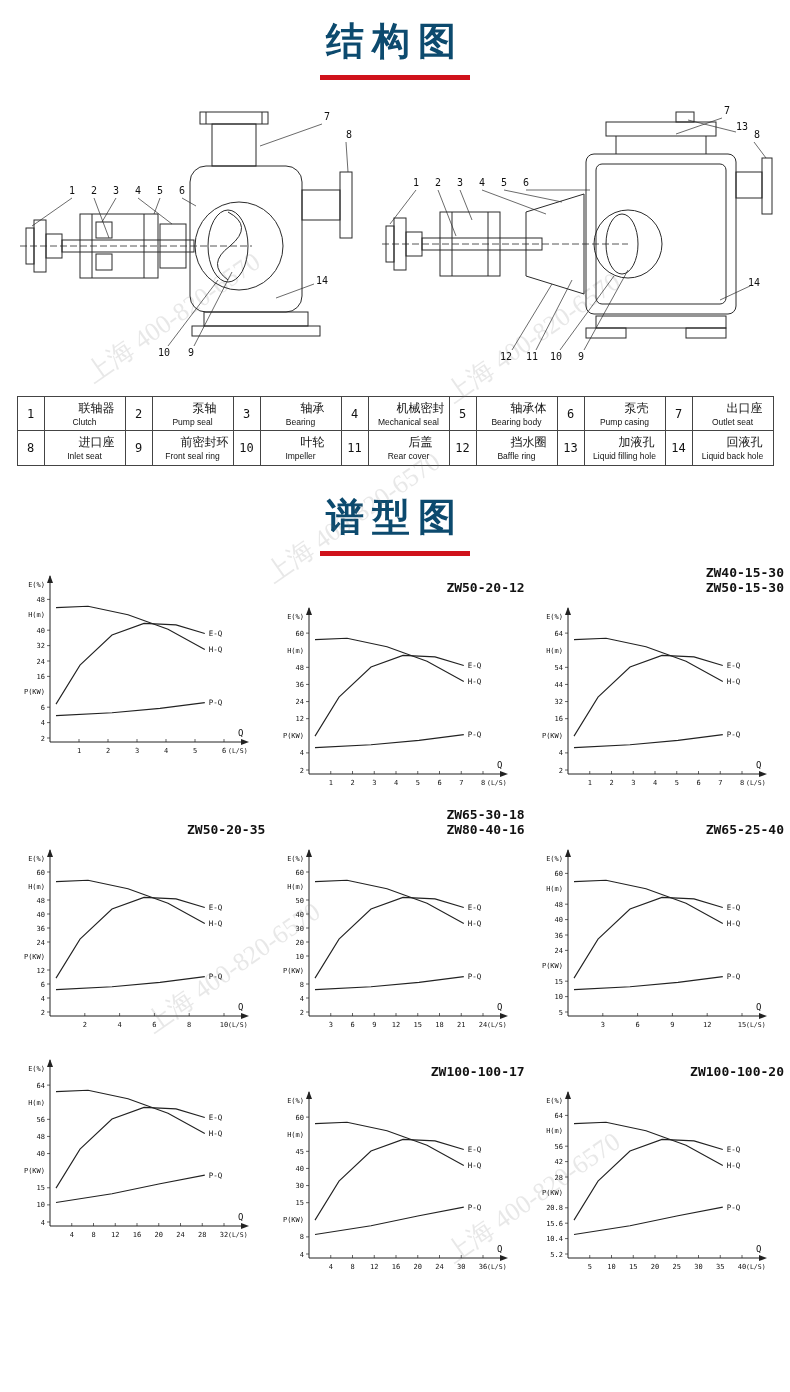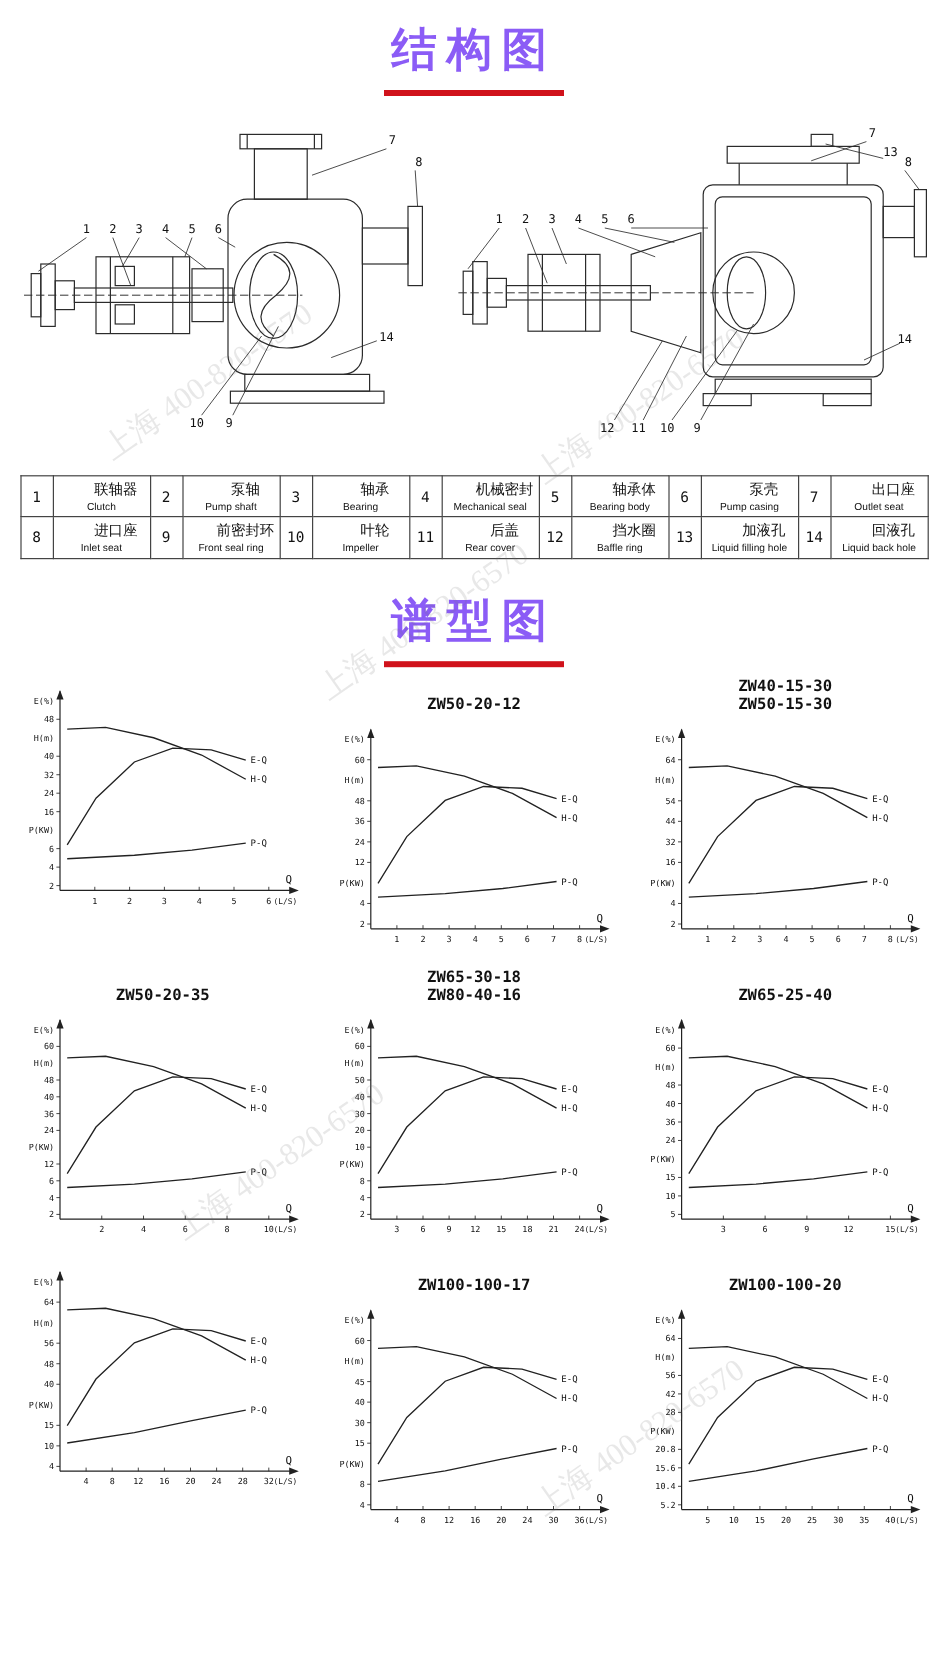--- a/index.html
+++ b/index.html
@@ -1,39 +1,39 @@
 <!DOCTYPE html>
 <html><head>
 <meta charset="utf-8">
 <style>
   html,body{margin:0;padding:0;}
   body{width:790px;height:1392px;background:#ffffff;color:#111;
        font-family:"Liberation Sans",sans-serif;position:relative;overflow:hidden;}
   .sec-title{text-align:center;padding-top:16px;}
   .sec-title h1{margin:0;font-size:38px;font-weight:bold;letter-spacing:8px;
-                font-family:"Liberation Serif",serif;color:#8b5cf6;}
+                font-family:"Liberation Serif",serif;color:#0c4a6e;}
   .redbar{width:150px;height:5px;background:#d0121b;margin:8px auto 0;}
   .drawings{display:flex;justify-content:center;gap:2px;margin-top:14px;position:relative;}
   svg.pump{display:block;}
   svg.pump rect,svg.pump line,svg.pump path,svg.pump circle,svg.pump ellipse,svg.pump polygon{
       fill:none;stroke:#2b2b2b;stroke-width:1;}
   svg.pump line.cl{stroke-dasharray:7 3;stroke-width:0.8;}
   svg.pump line.ld{stroke-width:0.7;}
   svg.pump text{font-family:"DejaVu Sans Mono",monospace;font-size:10px;fill:#111;stroke:none;}
   table.parts{border-collapse:collapse;margin:12px auto 0;width:744px;table-layout:fixed;}
   table.parts td{border:1px solid #444;text-align:center;vertical-align:middle;padding:3px 1px;}
   table.parts td.no{width:24px;font-size:12px;font-family:"DejaVu Sans Mono",monospace;}
   table.parts td.nm{width:78px;}
   table.parts .cn{font-size:12px;font-family:"Liberation Serif",serif;padding-left:24px;}
   table.parts .en{font-size:8.5px;line-height:1.1;margin-top:1px;text-align:center;}
   .charts{display:grid;grid-template-columns:repeat(3,1fr);margin-top:8px;row-gap:4px;padding:0 6px;}
   .chart{text-align:center;}
   .chart-title{font-family:"DejaVu Sans Mono",monospace;font-weight:bold;font-size:13px;
                line-height:1.2;min-height:32px;display:flex;flex-direction:column;
-               justify-content:flex-end;align-items:center;}
+               justify-content:flex-end;align-items:flex-end;}
   .chart svg{width:252px;height:206px;display:block;margin:0 auto;}
   svg.curves text{font-family:"DejaVu Sans Mono",monospace;fill:#111;}
   .watermark{position:absolute;color:rgba(110,110,110,0.16);font-size:26px;
              transform:rotate(-35deg);white-space:nowrap;pointer-events:none;
              font-family:"Liberation Serif",serif;}
 </style>
 </head>
 <body>
 
 <div class="sec-title">
@@ -159,21 +159,21 @@
   <tbody>
       <tr>
     <td class="no">1</td>
     <td class="nm">
           <div class="cn">联轴器</div>
           <div class="en">Clutch</div>
         </td>
     <td class="no">2</td>
     <td class="nm">
           <div class="cn">泵轴</div>
-          <div class="en">Pump shaft</div>
+          <div class="en">Pump seal</div>
         </td>
     <td class="no">3</td>
     <td class="nm">
           <div class="cn">轴承</div>
           <div class="en">Bearing</div>
         </td>
     <td class="no">4</td>
     <td class="nm">
           <div class="cn">机械密封</div>
           <div class="en">Mechanical seal</div>

